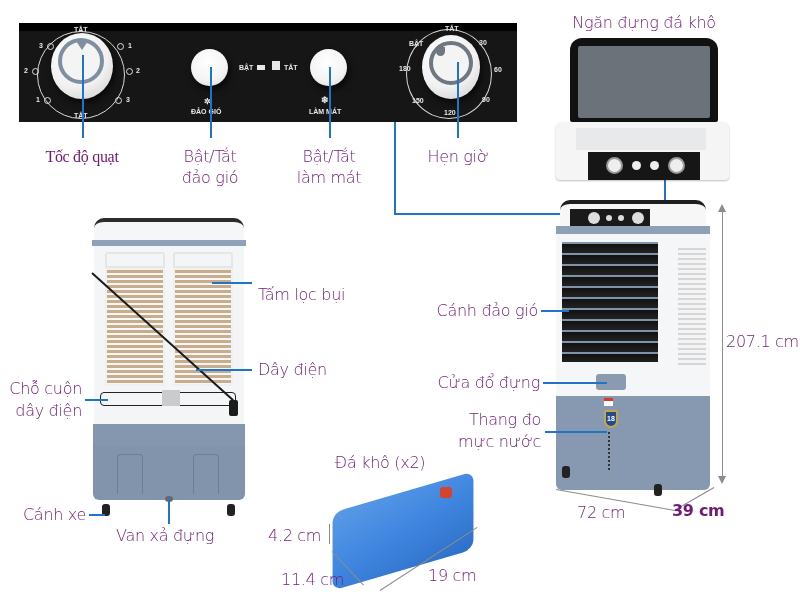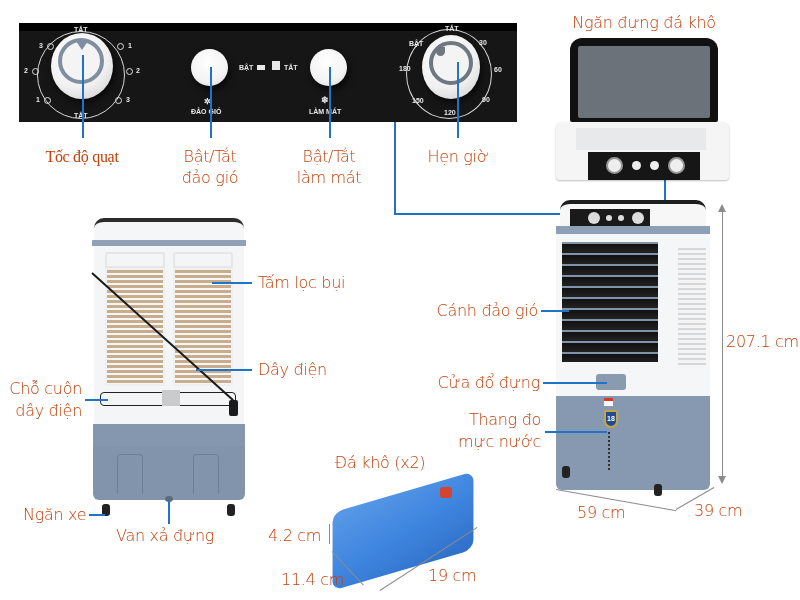--- a/index.html
+++ b/index.html
@@ -1,19 +1,19 @@
 <!DOCTYPE html>
 <html><head>
 <meta charset="utf-8">
 <style>
   * { box-sizing: border-box; margin: 0; padding: 0; }
   html, body { width: 800px; height: 600px; background: #ffffff; overflow: hidden; }
   body { position: relative; font-family: "Liberation Sans", sans-serif; color: #6f6f6f; }
   .abs { position: absolute; }
-  .label { position: absolute; font-size: 16px; color: #c2410c; line-height: 21px; white-space: nowrap; font-family: "DejaVu Sans", sans-serif; font-weight: 300; letter-spacing: -0.3px; }
+  .label { position: absolute; font-size: 16px; color: #701a75; line-height: 21px; white-space: nowrap; font-family: "DejaVu Sans", sans-serif; font-weight: 300; letter-spacing: -0.3px; }
   .label.center { text-align: center; }
   .label.right { text-align: right; }
   .vline { position: absolute; width: 1.5px; background: #1f73c8; }
   .hline { position: absolute; height: 1.5px; background: #1f73c8; }
 
   
   .panel { position: absolute; left: 19px; top: 23px; width: 498px; height: 99px; background: #161616; border-radius: 0 0 0 0; }
   .panel::before { content: ""; position: absolute; left: 0; right: 0; top: 0; height: 8px; background: #000; }
   .panel-text { position: absolute; color: #e8e8e8; font-size: 7px; font-weight: bold; font-family: "Liberation Sans", sans-serif; white-space: nowrap; }
   .ring { position: absolute; border: 1.5px solid #d8d8d8; border-radius: 50%; }
@@ -165,28 +165,28 @@
     <div class="abs" style="left:72px; top:72px; width:8px; height:6px; background:#5f6a78; border-radius:50%;"></div>
   </div>
   <div class="wheel" style="left:10px; top:286px;"></div>
   <div class="wheel" style="left:135px; top:286px;"></div>
 </div>
 
 <div class="cord" style="left:92px; top:272px; width:190px; transform: rotate(42deg);"></div>
 <div class="abs" style="left:229px; top:400px; width:9px; height:16px; background:#1b1b1b; border-radius:2px;"></div>
 
 <div class="hline" style="left:212px; top:282px; width:40px;"></div>
-<div class="label" style="left:258px; top:272px;">Tấm lọc bụi</div>
+<div class="label" style="left:258px; top:284px;">Tấm lọc bụi</div>
 <div class="hline" style="left:196px; top:369px; width:56px;"></div>
 <div class="label" style="left:258px; top:359px;">Dây điện</div>
 <div class="hline" style="left:85px; top:399px; width:23px;"></div>
 <div class="label right" style="left:4px; top:378px; width:78px;">Chỗ cuộn</div>
 <div class="label right" style="left:4px; top:400px; width:78px;">dây điện</div>
 <div class="hline" style="left:89px; top:514px; width:16px;"></div>
-<div class="label" style="left:23px; top:504px;">Ngăn xe</div>
+<div class="label" style="left:23px; top:504px;">Cánh xe</div>
 <div class="vline" style="left:168px; top:500px; height:24px;"></div>
 <div class="label" style="left:116px; top:525px;">Van xả đựng</div>
 
 <div class="front-unit">
   <div class="fu-top">
     <div class="fu-panel">
       <div class="abs" style="left:18px; top:3px; width:12px; height:12px; border-radius:50%; background:#ddd;"></div>
       <div class="abs" style="left:36px; top:6px; width:6px; height:6px; border-radius:50%; background:#ddd;"></div>
       <div class="abs" style="left:48px; top:6px; width:6px; height:6px; border-radius:50%; background:#ddd;"></div>
       <div class="abs" style="left:62px; top:3px; width:12px; height:12px; border-radius:50%; background:#ddd;"></div>
@@ -214,23 +214,23 @@
 <div class="hline" style="left:545px; top:431px; width:62px;"></div>
 <div class="label right" style="left:420px; top:409px; width:121px;">Thang đo</div>
 <div class="label right" style="left:420px; top:431px; width:121px;">mực nước</div>
 
 <div class="dim-v" style="left:722px; top:206px; height:276px;"></div>
 <div class="arrow-up" style="left:718px; top:204px;"></div>
 <div class="arrow-down" style="left:718px; top:476px;"></div>
 <div class="label" style="left:726px; top:331px;">207.1 cm</div>
 
 <div class="dim-line" style="left:556px; top:489px; width:122px; transform: rotate(10deg);"></div>
-<div class="label" style="left:577px; top:502px;">59 cm</div>
+<div class="label" style="left:577px; top:502px;">72 cm</div>
 <div class="dim-line" style="left:676px; top:509px; width:44px; transform: rotate(-30deg);"></div>
-<div class="label" style="left:694px; top:500px;">39 cm</div>
+<div class="label" style="left:672px; top:500px;font-weight:bold;">39 cm</div>
 
 <div class="label center" style="left:320px; top:452px; width:120px;">Đá khô (x2)</div>
 <div class="icepack"></div>
 <div class="cap"></div>
 
 <div class="dim-v" style="left:329px; top:524px; height:20px;"></div>
 <div class="label" style="left:268px; top:525px;">4.2 cm</div>
 <div class="dim-line" style="left:332px; top:551px; width:46px; transform: rotate(47deg);"></div>
 <div class="label" style="left:281px; top:569px;">11.4 cm</div>
 <div class="dim-line" style="left:380px; top:590px; width:116px; transform: rotate(-33deg);"></div>

